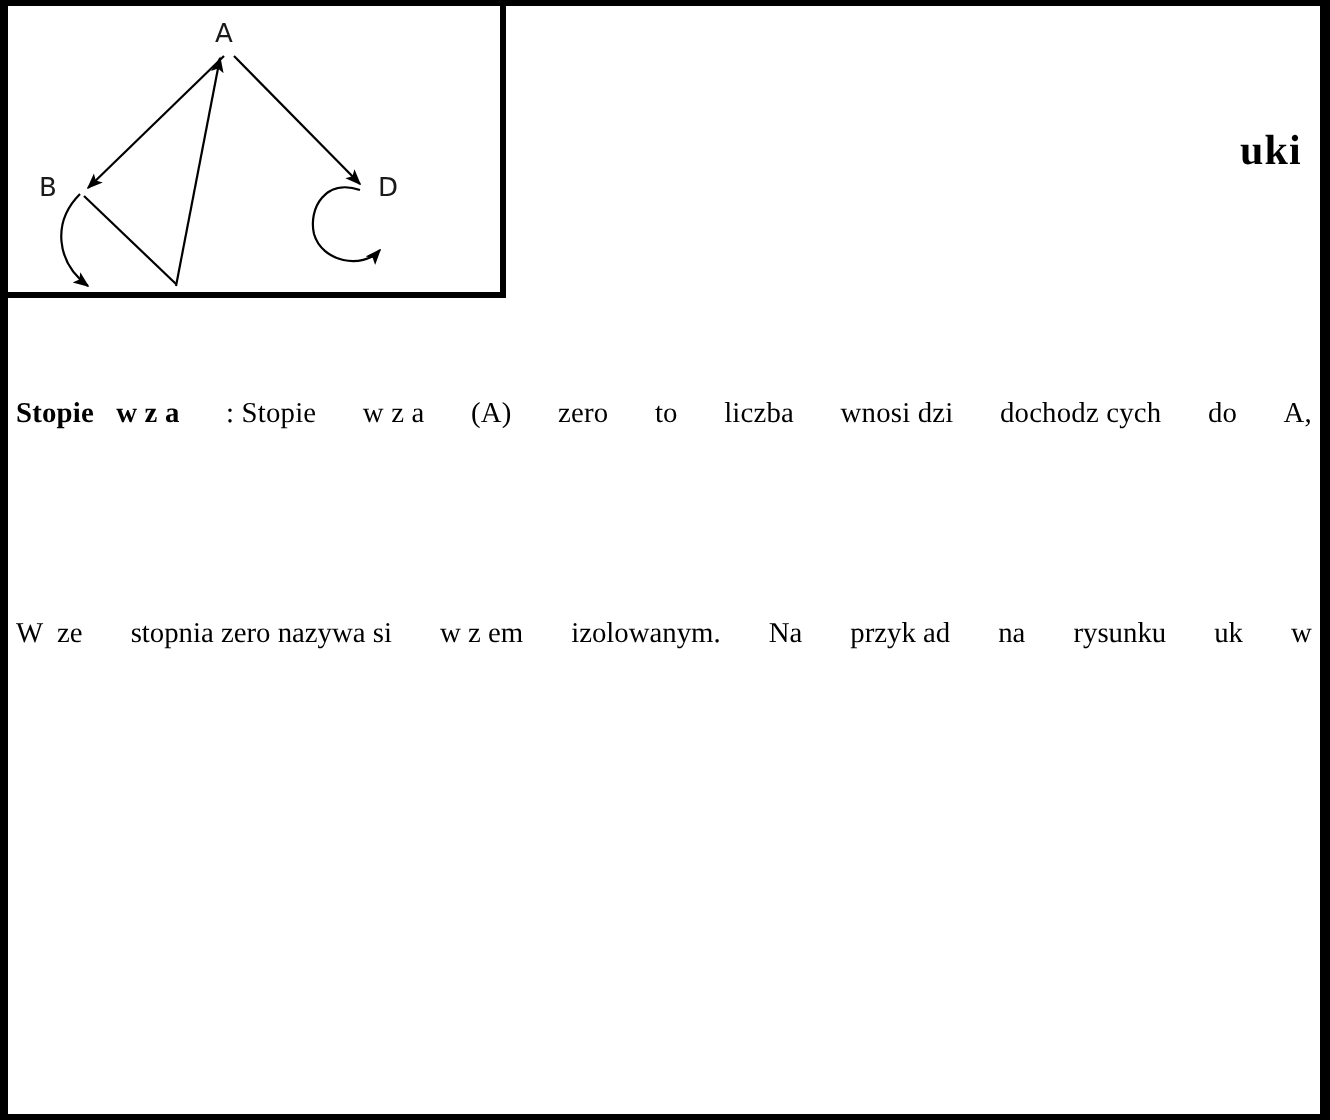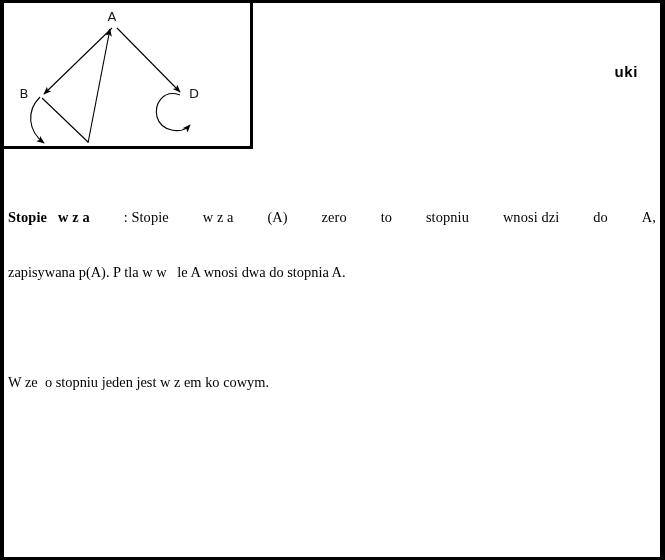--- a/index.html
+++ b/index.html
@@ -46,24 +46,24 @@
   }
   .node-label {
     font-family: "DejaVu Sans", sans-serif;
     font-size: 13px;
     fill: #1a1a1a;
   }
 
   
   #header-word {
     position: absolute;
-    right: 22px;
+    right: 9px;
     top: 60px;
-    font-family: Liberation Sans, sans-serif;
-    font-size: 15px;
+    font-family: Liberation Serif, serif;
+    font-size: 21px;
     font-weight: bold;
     letter-spacing: 0.6px;
     color: #000;
     white-space: nowrap;
   }
 
   
   #body-text {
     position: absolute;
     left: 0px;
@@ -89,21 +89,21 @@
     white-space: pre;
     font-size: 14.4px;
     line-height: 21.2px;
     height: 21.2px;
   }
   .line.just {
     display: flex;
     justify-content: space-between;
     white-space: pre;
   }
-  .line.just > span { white-space: pre; margin-top: 10px; }
+  .line.just > span { white-space: pre; }
   .bold { font-weight: bold; }
 </style>
 </head>
 <body>
 
 <div id="page">
 
   <div id="diagram-panel">
     <svg id="diagram-svg" viewBox="0 0 246 143">
       <defs>
@@ -129,23 +129,24 @@
       <path d="M176,92 C159,86 150,101 153,114 C157,128 177,132 186,122" fill="none" stroke="#000" stroke-width="1.1" marker-end="url(#ah)"></path>
     </svg>
   </div>
 
   <div id="header-word">uki</div>
 
   <div id="body-text">
 
     <div class="para">
       <span class="line just" style="letter-spacing:0.1px;">
-        <span class="bold">Stopie   w z a</span><span>: Stopie</span><span>w z a</span><span>(A)</span><span>zero</span><span>to</span><span>stopniu</span><span>wnosi dzi</span><span>do</span><span>A,</span>
+        <span class="bold">Stopie   w z a</span><span>: Stopie</span><span>w z a</span><span>(A)</span><span>zero</span><span>to</span><span>liczba</span><span>wnosi dzi</span><span>dochodz cych</span><span>do</span><span>A,</span>
       </span>
-      <span class="line">zapisywana p(A). P tla w w   le A wnosi dwa do stopnia A.</span>
     </div>
 
     <div class="para">
-      <span class="line">W ze  o stopniu jeden jest w z em ko cowym.</span>
+      <span class="line just">
+        <span>W  ze</span><span>stopnia zero nazywa si</span><span>w z em</span><span>izolowanym.</span><span>Na</span><span>przyk ad</span><span>na</span><span>rysunku</span><span>uk</span><span>w</span>
+      </span>
     </div>
 
   </div>
 </div>
 
 </body></html>

